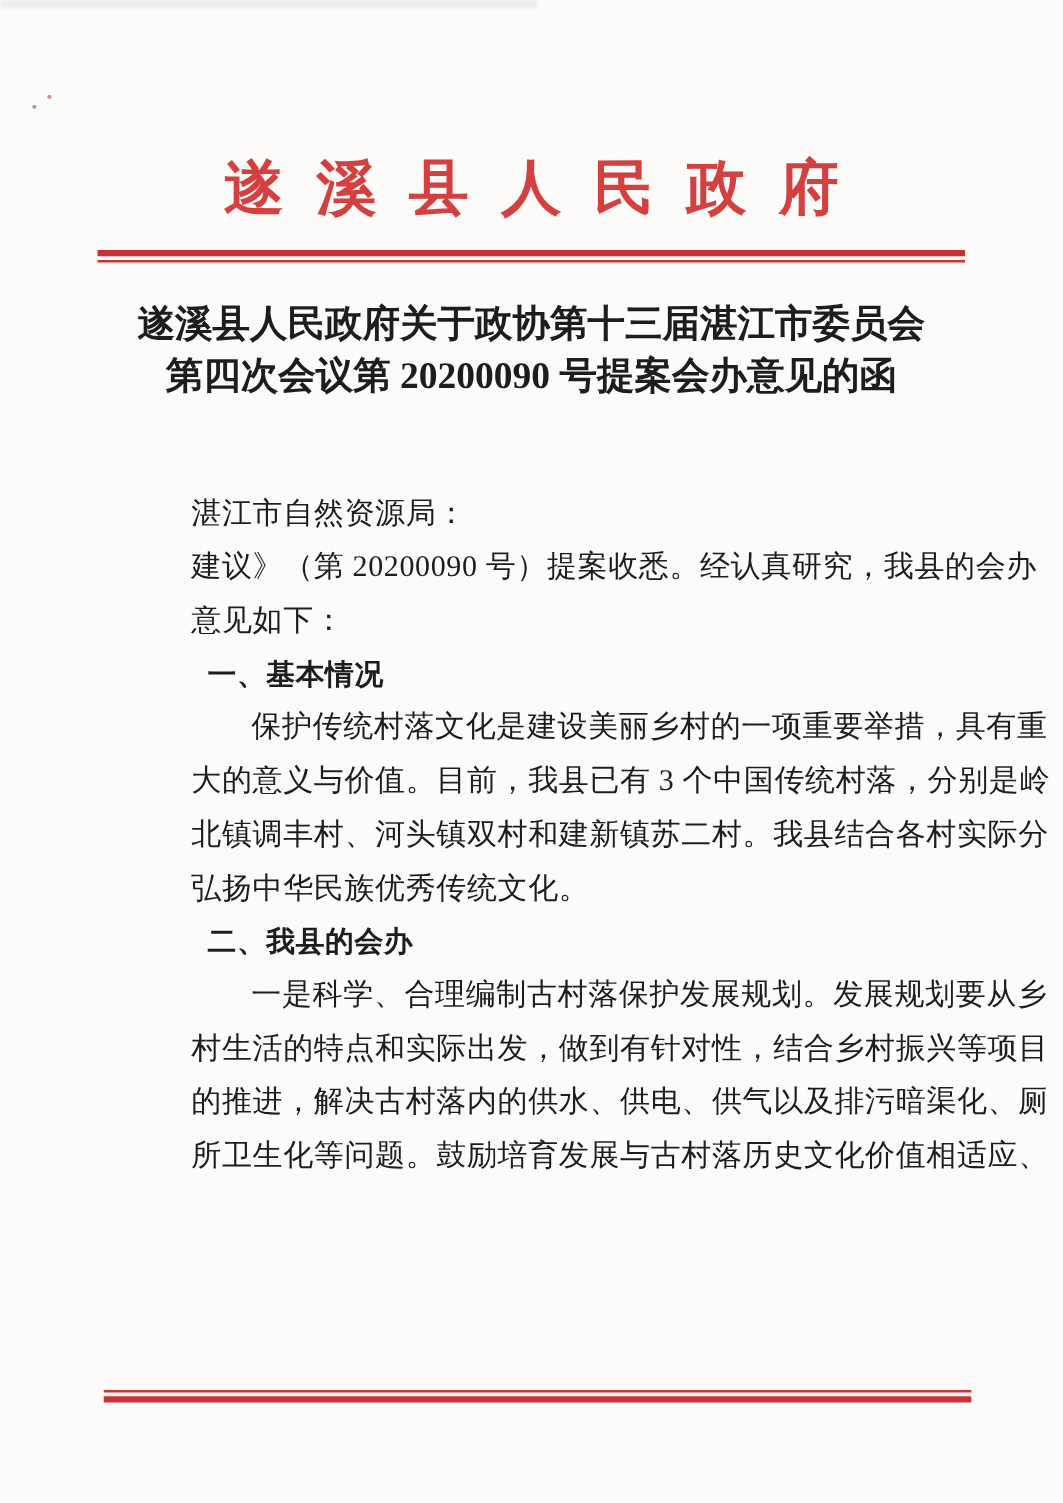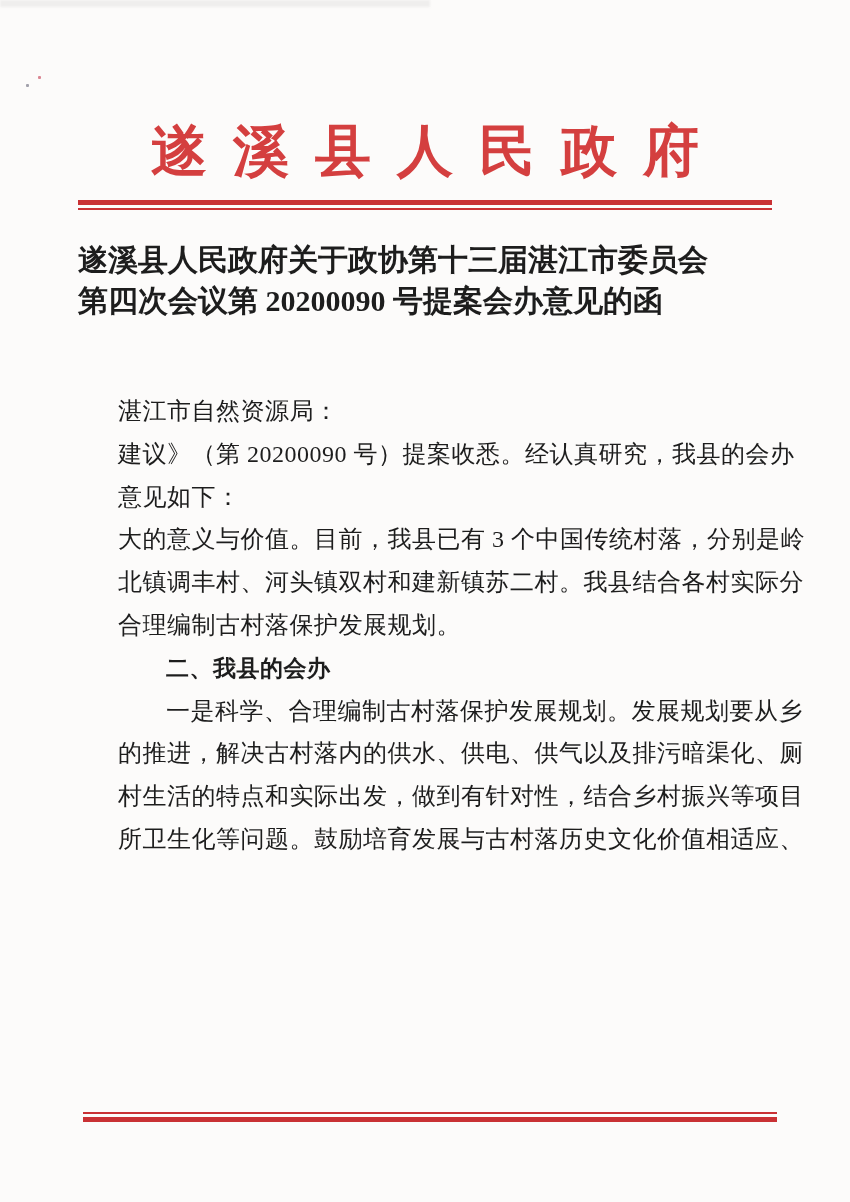--- a/index.html
+++ b/index.html
@@ -25,52 +25,53 @@
     position:absolute;left:0;top:0;width:430px;height:7px;
     background:rgba(90,90,90,0.08);
     filter:blur(1px);
   }
   .speck-red{position:absolute;left:38px;top:76px;width:3px;height:3px;background:#c56;opacity:.7;border-radius:1px;}
   .speck-gray{position:absolute;left:26px;top:84px;width:3px;height:3px;background:#667;opacity:.6;border-radius:1px;}
 
   .letterhead-title{
     position:absolute;left:78px;top:112px;width:694px;
     margin:0;
-    font-size:56px;line-height:78px;font-weight:bold;
+    font-size:48px;line-height:78px;font-weight:bold;
     color:var(--red-text);
     text-align:center;
     letter-spacing:26px;
     padding-left:26px;
     box-sizing:border-box;
     white-space:nowrap;
   }
   .rule{position:absolute;background:var(--red-rule);}
   .rule-top-thick{left:78px;top:200px;width:694px;height:5px;}
   .rule-top-thin{left:78px;top:208px;width:694px;height:2px;}
   .rule-bottom-thin{left:83px;top:1112px;width:694px;height:2px;}
   .rule-bottom-thick{left:83px;top:1117px;width:694px;height:5px;}
 
   .doc-title{
     position:absolute;left:78px;top:239px;width:694px;
     font-size:30px;line-height:41px;font-weight:bold;
     color:var(--ink);
-    text-align:left;
+    text-align:center;
   }
   .doc-title .t-line{white-space:nowrap;}
 
   .doc-body{
     position:absolute;left:118px;top:390px;width:657px;
     color:var(--ink);
     font-size:24px;line-height:42.8px;
     letter-spacing:0.5px;
   }
   .bodyline{
     text-align:justify;
     text-align-last:justify;
     white-space:nowrap;
+    margin-left:35px;
   }
   .bodyline.para-end{
     text-align-last:left;
     white-space:normal;
   }
   .bodyline.first{padding-left:48px;}
   .salutation{
     text-align:left;text-align-last:left;
   }
   .heading{
@@ -97,27 +98,29 @@
   <div class="doc-title">
     <div class="t-line">遂溪县人民政府关于政协第十三届湛江市委员会</div>
     <div class="t-line">第四次会议第 20200090 号提案会办意见的函</div>
   </div>
 
   <div class="doc-body">
     <div class="bodyline salutation">湛江市自然资源局：</div>
     <div>
         <div class="bodyline">建议》（第 20200090 号）提案收悉。经认真研究，我县的会办</div>
         <div class="bodyline para-end">意见如下：</div>
+        <div class="heading">一、基本情况</div>
+        <div class="bodyline first">保护传统村落文化是建设美丽乡村的一项重要举措，具有重</div>
         <div class="bodyline">大的意义与价值。目前，我县已有 3 个中国传统村落，分别是岭</div>
         <div class="bodyline">北镇调丰村、河头镇双村和建新镇苏二村。我县结合各村实际分</div>
-        <div class="bodyline para-end">合理编制古村落保护发展规划。</div>
+        <div class="bodyline para-end">弘扬中华民族优秀传统文化。</div>
         <div class="heading">二、我县的会办</div>
         <div class="bodyline first">一是科学、合理编制古村落保护发展规划。发展规划要从乡</div>
+        <div class="bodyline">村生活的特点和实际出发，做到有针对性，结合乡村振兴等项目</div>
         <div class="bodyline">的推进，解决古村落内的供水、供电、供气以及排污暗渠化、厕</div>
-        <div class="bodyline">村生活的特点和实际出发，做到有针对性，结合乡村振兴等项目</div>
         <div class="bodyline">所卫生化等问题。鼓励培育发展与古村落历史文化价值相适应、</div>
       </div>
   </div>
 
   <div class="rule rule-bottom-thin"></div>
   <div class="rule rule-bottom-thick"></div>
 
 </div>
 
 </body></html>

